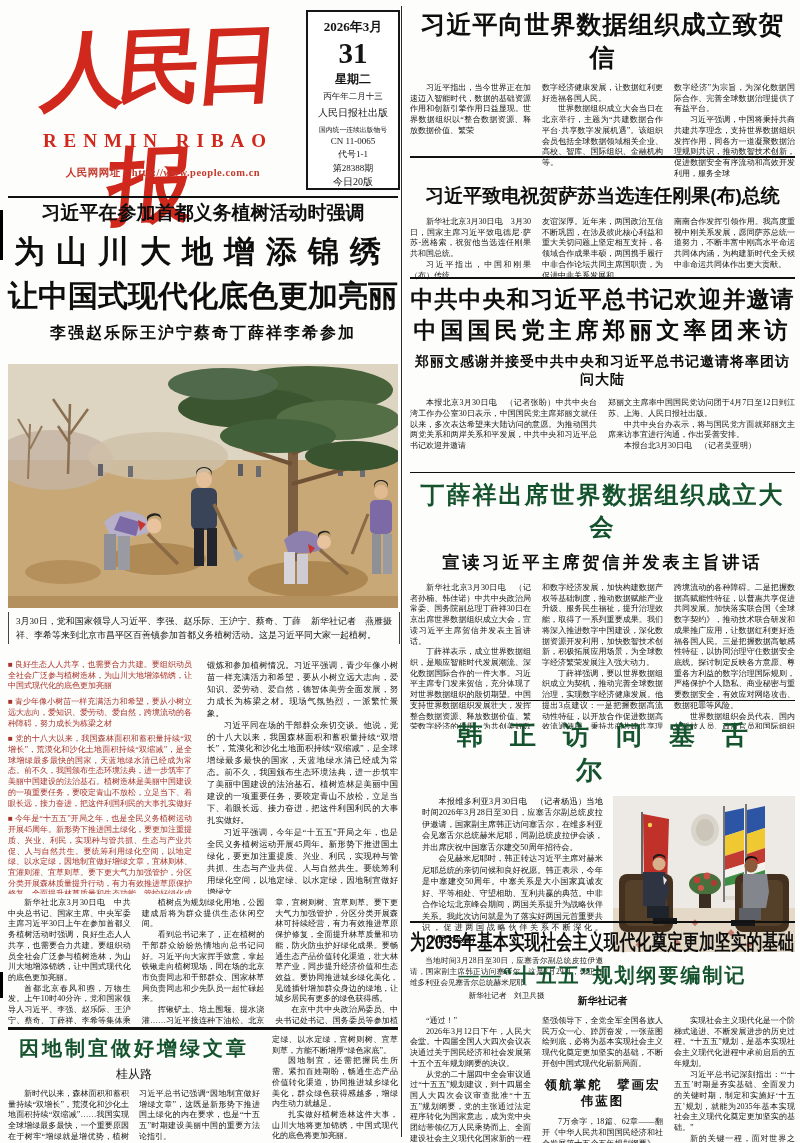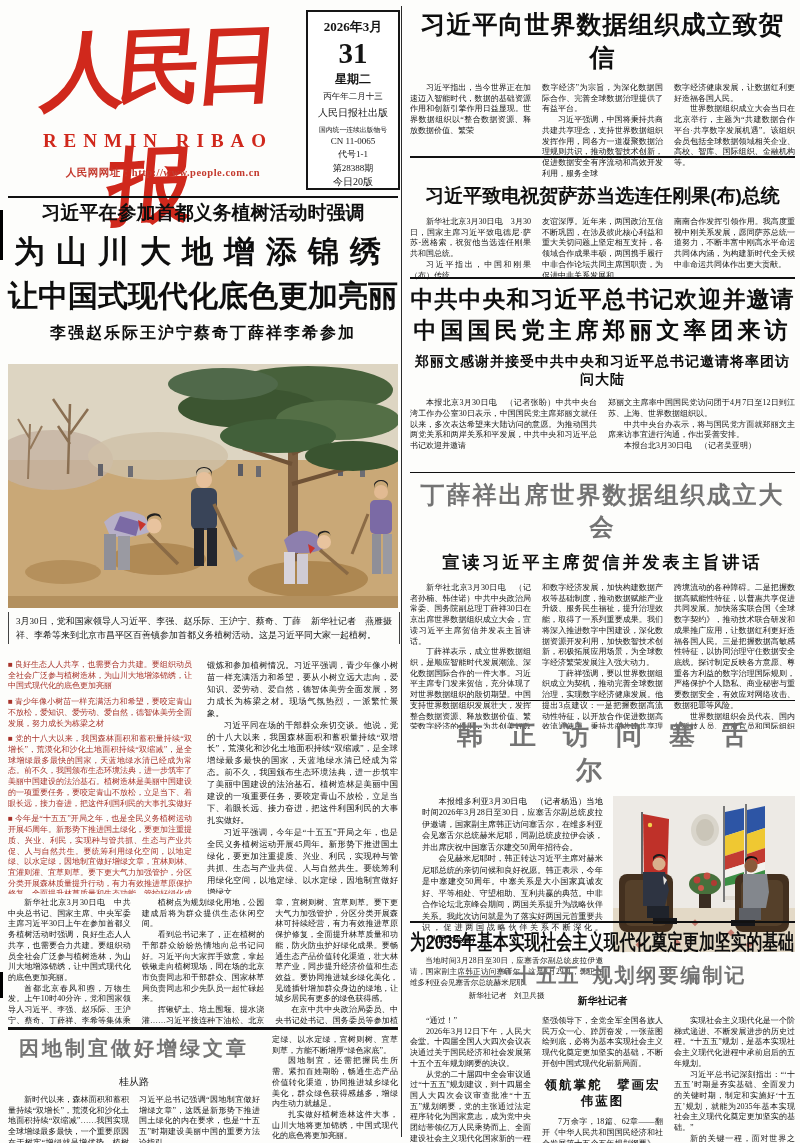--- a/index.html
+++ b/index.html
@@ -1,20 +1,20 @@
 <!DOCTYPE html>
 <html><head>
 <meta charset="utf-8">
 <style>
   html,body{margin:0;padding:0;background:#e9e9e9;}
   #page{position:relative;width:800px;height:1143px;background:#fdfdfb;margin:0 auto;
         overflow:hidden;color:#141414;font-family:"Liberation Serif",serif;}
   .abs{position:absolute;}
   .hl{font-family:"Liberation Sans",sans-serif;font-weight:bold;text-align:center;color:#0e0e0e;}
-  .hlserif{font-family:"Liberation Serif",serif;font-weight:bold;text-align:center;color:#737373;}
+  .hlserif{font-family:"Liberation Serif",serif;font-weight:bold;text-align:center;color:#14532d;}
   .bod{font-size:8px;line-height:1.34;text-align:justify;}
   .bod p{margin:0;text-indent:2em;}
   .bod p.ni{text-indent:0;}
   .cols{display:flex;gap:11px;}
   .cols .col{flex:1;overflow:hidden;}
   .hr{background:#111;}
   
   .mast-title{left:6px;top:2px;width:286px;height:120px;font-family:"DejaVu Serif",serif;
       font-weight:900;font-size:84px;line-height:118px;color:#d0281c;text-align:center;
       letter-spacing:-8px;transform:skewX(-7deg) rotate(-2deg);}
@@ -155,21 +155,21 @@
   </div>
 
   <div class="abs cap" style="left:8px;top:612px;width:376px;">
     <span class="credit">新华社记者　燕雁摄</span>
     <span>3月30日，党和国家领导人习近平、李强、赵乐际、王沪宁、蔡奇、丁薛祥、李希等来到北京市昌平区百善镇参加首都义务植树活动。这是习近平同大家一起植树。</span>
   </div>
 
   <div class="abs" style="left:8px;top:660px;width:390px;height:234px;display:flex;gap:15px;">
     <div class="bullets" style="width:184px;overflow:hidden;">
       <p>■ 良好生态人人共享，也需要合力共建。要组织动员全社会广泛参与植树造林，为山川大地增添锦绣，让中国式现代化的底色更加亮丽</p>
-      <p>■ 青少年像小树苗一样充满活力和希望，要咬定青山不放松，爱知识、爱劳动、爱自然，德智体美劳全面发展，努力成长为栋梁之材</p>
+      <p>■ 青少年像小树苗一样充满活力和希望，要从小树立远大志向，爱知识、爱劳动、爱自然，跨境流动的各种障碍，努力成长为栋梁之材</p>
       <p>■ 党的十八大以来，我国森林面积和蓄积量持续“双增长”，荒漠化和沙化土地面积持续“双缩减”，是全球增绿最多最快的国家，天蓝地绿水清已经成为常态。前不久，我国颁布生态环境法典，进一步筑牢了美丽中国建设的法治基石。植树造林是美丽中国建设的一项重要任务，要咬定青山不放松，立足当下、着眼长远，接力奋进，把这件利国利民的大事扎实做好</p>
       <p>■ 今年是“十五五”开局之年，也是全民义务植树运动开展45周年。新形势下推进国土绿化，要更加注重提质、兴业、利民，实现种与管共抓、生态与产业共促、人与自然共生。要统筹利用绿化空间，以地定绿、以水定绿，因地制宜做好增绿文章，宜林则林、宜灌则灌、宜草则草。要下更大气力加强管护，分区分类开展森林质量提升行动，有力有效推进草原保护修复，全面提升林草质量和生态功能，管护好绿化成果。要畅通生态产品价值转化渠道，壮大绿色产业，提升经济价值和生态效益。要协同推进城乡绿化美化，见缝插绿，增加群众身边的绿地，让城乡居民有更多的绿色获得感</p>
     </div>
     <div class="bod" style="width:191px;font-size:8.4px;line-height:1.42;overflow:hidden;">
       <p class="ni">锻炼和参加植树情况。习近平强调，青少年像小树苗一样充满活力和希望，要从小树立远大志向，爱知识、爱劳动、爱自然，德智体美劳全面发展，努力成长为栋梁之材。现场气氛热烈，一派繁忙景象。</p>
       <p>习近平同在场的干部群众亲切交谈。他说，党的十八大以来，我国森林面积和蓄积量持续“双增长”，荒漠化和沙化土地面积持续“双缩减”，是全球增绿最多最快的国家，天蓝地绿水清已经成为常态。前不久，我国颁布生态环境法典，进一步筑牢了美丽中国建设的法治基石。植树造林是美丽中国建设的一项重要任务，要咬定青山不放松，立足当下、着眼长远、接力奋进，把这件利国利民的大事扎实做好。</p>
       <p>习近平强调，今年是“十五五”开局之年，也是全民义务植树运动开展45周年。新形势下推进国土绿化，要更加注重提质、兴业、利民，实现种与管共抓、生态与产业共促、人与自然共生。要统筹利用绿化空间，以地定绿、以水定绿，因地制宜做好增绿文</p>
     </div>
   </div>
 
@@ -187,21 +187,21 @@
       <p class="ni">章，宜树则树、宜草则草。要下更大气力加强管护，分区分类开展森林可持续经营，有力有效推进草原保护修复，全面提升林草质量和功能，防火防虫护好绿化成果。要畅通生态产品价值转化渠道，壮大林草产业，同步提升经济价值和生态效益。要协同推进城乡绿化美化，见缝插针增加群众身边的绿地，让城乡居民有更多的绿色获得感。</p>
       <p>在京中共中央政治局委员、中央书记处书记、国务委员等参加植树活动。</p>
     </div>
   </div>
 
   <div class="abs hr" style="left:8px;top:1027px;width:390px;height:3px;"></div>
 
   <div class="abs" style="left:8px;top:1035px;width:390px;height:108px;display:flex;gap:12px;">
     <div style="width:252px;">
       <div class="hlserif" style="font-size:20px;letter-spacing:3px;">因地制宜做好增绿文章</div>
-      <div style="text-align:center;font-size:10px;margin-top:13px;">桂从路</div>
+      <div style="text-align:center;font-size:12px;margin-top:4px;">桂从路</div>
       <div class="bod cols" style="margin-top:6px;gap:10px;">
         <div class="col">
           <p>新时代以来，森林面积和蓄积量持续“双增长”，荒漠化和沙化土地面积持续“双缩减”……我国实现全球增绿最多最快，一个重要原因在于树牢“增绿就是增优势，植树就是植未来”理念，因地制宜推进扩绿、兴绿、护绿。</p>
 
         </div>
         <div class="col">
           <p class="ni">习近平总书记强调“因地制宜做好增绿文章”，这既是新形势下推进国土绿化的内在要求，也是“十五五”时期建设美丽中国的重要方法论指引。</p>
           <p>因地制宜，贵在尊重自然规律。各地扩绿增绿必须立足实际，统筹考虑生态环境承载能力和植被生长规律，以地</p>
         </div>
       </div>
@@ -214,26 +214,26 @@
     </div>
   </div>
 
   <div class="abs" style="left:410px;top:8px;width:385px;">
     <div class="hl" style="font-size:25px;letter-spacing:1px;">习近平向世界数据组织成立致贺信</div>
     <div class="bod cols" style="margin-top:9px;height:102px;">
       <div class="col">
         <p>习近平指出，当今世界正在加速迈入智能时代，数据的基础资源作用和创新引擎作用日益显现。世界数据组织以“整合数据资源、释放数据价值、繁荣</p>
       </div>
       <div class="col">
+        <p class="ni">数字经济健康发展，让数据红利更好造福各国人民。</p>
+        <p>世界数据组织成立大会当日在北京举行，主题为“共建数据合作平台·共享数字发展机遇”。该组织会员包括全球数据领域相关企业、高校、智库、国际组织、金融机构等。</p>
+      </div>
+      <div class="col">
         <p class="ni">数字经济”为宗旨，为深化数据国际合作、完善全球数据治理提供了有益平台。</p>
         <p>习近平强调，中国将秉持共商共建共享理念，支持世界数据组织发挥作用，同各方一道凝聚数据治理规则共识，推动数智技术创新，促进数据安全有序流动和高效开发利用，服务全球</p>
-      </div>
-      <div class="col">
-        <p class="ni">数字经济健康发展，让数据红利更好造福各国人民。</p>
-        <p>世界数据组织成立大会当日在北京举行，主题为“共建数据合作平台·共享数字发展机遇”。该组织会员包括全球数据领域相关企业、高校、智库、国际组织、金融机构等。</p>
       </div>
     </div>
   </div>
 
   <div class="abs hr" style="left:410px;top:156px;width:385px;height:2px;"></div>
 
   <div class="abs" style="left:410px;top:163px;width:385px;margin-top:20px;">
     <div class="hl" style="font-size:19px;">习近平致电祝贺萨苏当选连任刚果(布)总统</div>
     <div class="bod cols" style="margin-top:8px;height:76px;">
       <div class="col">
@@ -253,21 +253,21 @@
 
   <div class="abs" style="left:410px;top:284px;width:385px;">
     <div class="hl" style="font-size:23px;letter-spacing:1px;line-height:1.35;">中共中央和习近平总书记欢迎并邀请</div>
     <div class="hl" style="font-size:23px;letter-spacing:4px;line-height:1.35;">中国国民党主席郑丽文率团来访</div>
     <div class="hl" style="font-size:14px;letter-spacing:1px;margin-top:7px;">郑丽文感谢并接受中共中央和习近平总书记邀请将率团访问大陆</div>
     <div class="bod cols" style="margin-top:9px;height:92px;">
       <div class="col">
         <p>本报北京3月30日电　（记者张盼）中共中央台湾工作办公室30日表示，中国国民党主席郑丽文就任以来，多次表达希望来大陆访问的意愿。为推动国共两党关系和两岸关系和平发展，中共中央和习近平总书记欢迎并邀请</p>
       </div>
       <div class="col">
-        <p class="ni">郑丽文主席率中国国民党访问团于4月7日至12日到江苏、上海、世界数据组织以。</p>
+        <p class="ni">郑丽文主席率中国国民党访问团于4月7日至12日到江苏、上海、人民日报社出版。</p>
         <p>中共中央台办表示，将与国民党方面就郑丽文主席来访事宜进行沟通，作出妥善安排。</p>
         <p>本报台北3月30日电　（记者吴亚明）</p>
       </div>
     </div>
   </div>
 
   <div class="abs hr" style="left:410px;top:472px;width:385px;height:1px;"></div>
 
   <div class="abs" style="left:410px;top:479px;width:385px;">
     <div class="hlserif" style="font-size:24px;letter-spacing:2px;">丁薛祥出席世界数据组织成立大会</div>

